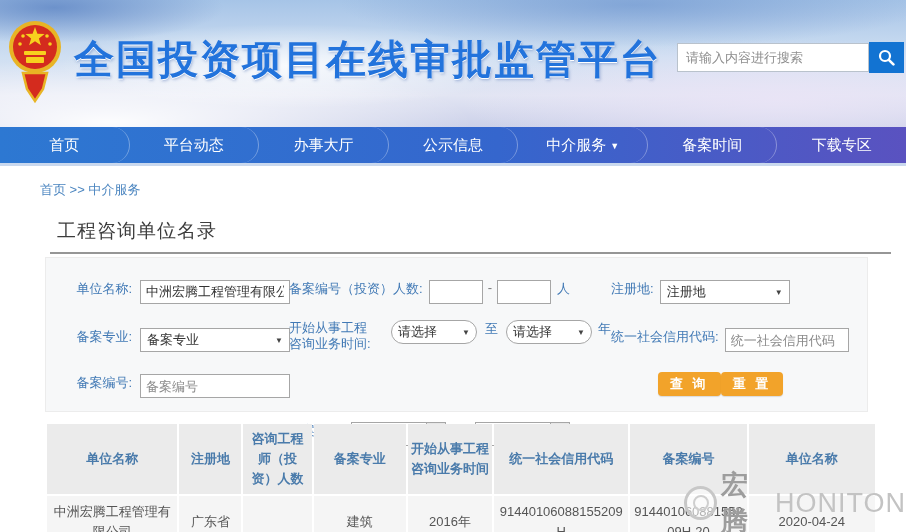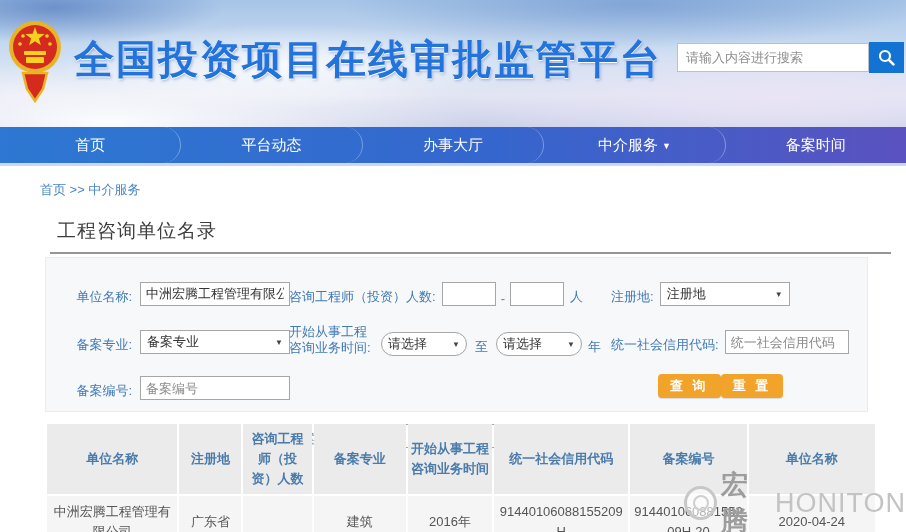--- a/index.html
+++ b/index.html
@@ -41,25 +41,25 @@
   .nav-arrow { font-size:9px; margin-left:4px; vertical-align:1px; }
 
   
   .breadcrumb { position:absolute; left:40px; top:181px; font-size:13px; color:#4c86c0; cursor:pointer; }
   .page-title { position:absolute; left:57px; top:218px; font-size:19px; color:#3c3c3c; letter-spacing:1px; }
   .title-rule { position:absolute; left:50px; top:252px; width:841px; height:2px; background:#969696; }
 
   
   .filter-panel { position:absolute; left:45px; top:257px; width:823px; height:155px;
     background:#f7f8f9; border:1px solid #ececec; }
-  .fgroup { position:absolute; display:flex; align-items:flex-end; height:26px; }
+  .fgroup { position:absolute; display:flex; align-items:flex-start; height:26px; }
   .flabel { color:#4179b5; font-size:13px; white-space:nowrap; }
   .flabel-r { width:68px; text-align:right; margin-right:8px; }
   .flabel-m { margin-right:6px; }
-  .flabel-2l { width:86px; margin-right:6px; line-height:16px; }
+  .flabel-2l { width:86px; margin-right:16px; line-height:16px; }
   .inp { height:24px; border:1px solid #a6a6a6; background:#fff; font-size:13px;
     color:#333; padding:0 5px; font-family:inherit; outline:none; }
   .inp::placeholder { color:#8a8a8a; }
   .w-name { width:150px; } .w-num { width:54px; } .w-code { width:124px; } .w-date { width:76px; }
   .sep { color:#777; margin:0 5px; font-size:13px; }
   .unit { color:#4179b5; font-size:13px; margin-left:6px; }
   .conn { color:#4179b5; font-size:13px; margin:0 8px; }
   .select-box { display:inline-flex; align-items:center; justify-content:space-between;
     background:#fff; border:1px solid #a6a6a6; height:24px; padding:0 6px;
     font-size:13px; color:#333; cursor:pointer; }
@@ -116,39 +116,41 @@
           <line x1="10.8" y1="10.8" x2="15.4" y2="15.4" stroke="#fff" stroke-width="2.6" stroke-linecap="round"></line>
         </svg>
       </button>
     </div>
   </div>
 
   <div class="main-nav">
     <div class="nav-item"><span>首页</span></div>
     <div class="nav-item"><span>平台动态</span></div>
     <div class="nav-item"><span>办事大厅</span></div>
+    <div class="nav-item"><span>公示信息</span></div>
     <div class="nav-item">
       <span>中介服务</span><span class="nav-arrow">▼</span>
     </div>
     <div class="nav-item"><span>备案时间</span></div>
+    <div class="nav-item"><span>下载专区</span></div>
   </div>
 
   <div class="breadcrumb">首页 &gt;&gt; 中介服务</div>
   <div class="page-title">工程咨询单位名录</div>
   <div class="title-rule"></div>
 
   <div class="filter-panel">
 
     <div class="fgroup" style="left:18px; top:22px;">
       <span class="flabel flabel-r">单位名称:</span>
       <input class="inp w-name" value="中洲宏腾工程管理有限公司" style="">
     </div>
 
     <div class="fgroup" style="left:243px; top:22px;">
-      <span class="flabel flabel-m">咨询工程师（投资）人数:</span>
+      <span class="flabel flabel-m">备案编号（投资）人数:</span>
       <input class="inp w-num" style="">
       <span class="sep">-</span>
       <input class="inp w-num" style="">
       <span class="unit">人</span>
     </div>
 
     <div class="fgroup" style="left:565px; top:22px;">
       <span class="flabel flabel-m">注册地:</span>
       <div class="select-box sel-w1">
         <span>注册地</span>

